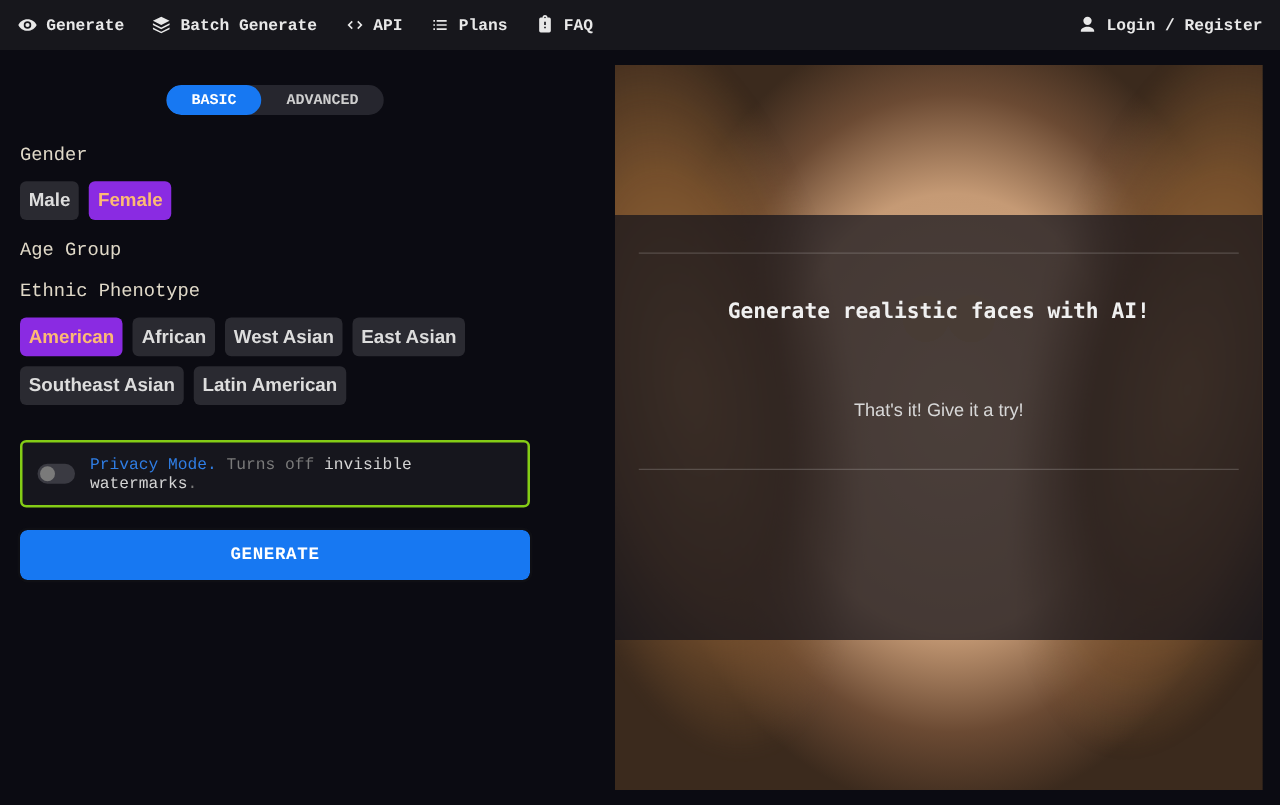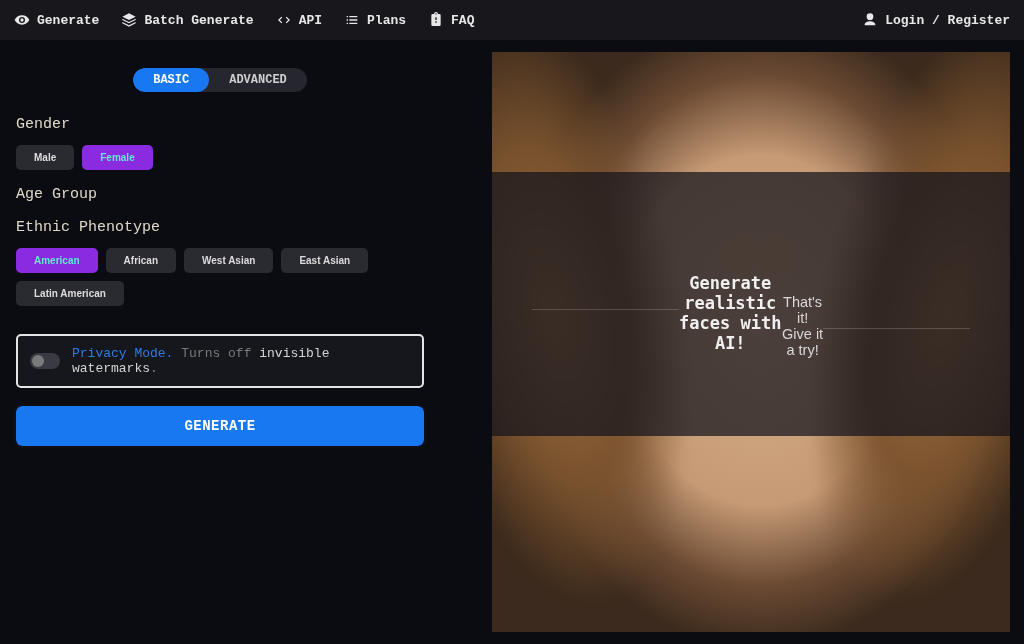--- a/index.html
+++ b/index.html
@@ -77,37 +77,37 @@
     color: #e0d9c8;
     margin: 16px 0 12px 0;
     font-weight: 400;
     font-family: Liberation Mono, monospace;
   }
 
   .chip-row { display: flex; flex-wrap: wrap; gap: 8px; }
   .chip {
     background: #2a2a31;
     color: #ddd;
-    padding: 7px 18px;
+    padding: 7px 7px;
     border-radius: 5px;
-    font-size: 10px;
+    font-size: 15px;
     font-weight: 600;
     cursor: pointer;
     border: none;
   }
   .chip.active {
     background: #8a2be2;
-    color: #5eead4;
+    color: #fdba74;
   }
 
   
   .privacy {
     margin-top: 28px;
     background: #16161d;
-    border: 2px solid #e5e5e5;
+    border: 2px solid #84cc16;
     border-radius: 5px;
     padding: 10px 12px;
     display: flex;
     align-items: center;
     gap: 12px;
     font-size: 13px;
   }
   .toggle {
     width: 30px;
     height: 16px;
@@ -167,27 +167,27 @@
     filter: blur(6px);
     opacity: 0.95;
   }
   .preview-box::before { left: -70px; top: -40px; transform: rotate(-10deg); }
   .preview-box::after  { right: -70px; top: -40px; transform: rotate(12deg); }
 
   .overlay {
     position: absolute;
     left: 0; right: 0;
     top: 120px;
-    height: 264px;
+    height: 340px;
     background: rgba(20,20,28,0.72);
     display: flex;
-    flex-direction: row;
+    flex-direction: column;
     align-items: center;
     padding: 30px 40px 20px 40px;
-    text-align: center;
+    text-align: right;
     font-family: Arial, sans-serif;
     z-index: 2;
   }
   .overlay .rule {
     width: 480px;
     height: 1px;
     background: rgba(255,255,255,0.18);
   }
   .overlay h2 {
     font-family: "Consolas", monospace;
@@ -292,20 +292,21 @@
       </div>
 
     <div class="section-title">Age Group</div>
 
     <div class="section-title">Ethnic Phenotype</div>
     <div class="chip-row" id="ethnic-row">
         <button class="chip active">American</button>
         <button class="chip">African</button>
         <button class="chip">West Asian</button>
         <button class="chip">East Asian</button>
+        <button class="chip">Southeast Asian</button>
         <button class="chip">Latin American</button>
       </div>
 
     <div class="privacy">
       <div class="toggle"></div>
       <div>
         <span class="priv-label">Privacy Mode.</span><span class="priv-mid"> Turns off </span><span class="priv-end">invisible watermarks</span><span class="priv-mid">.</span>
       </div>
     </div>
 

